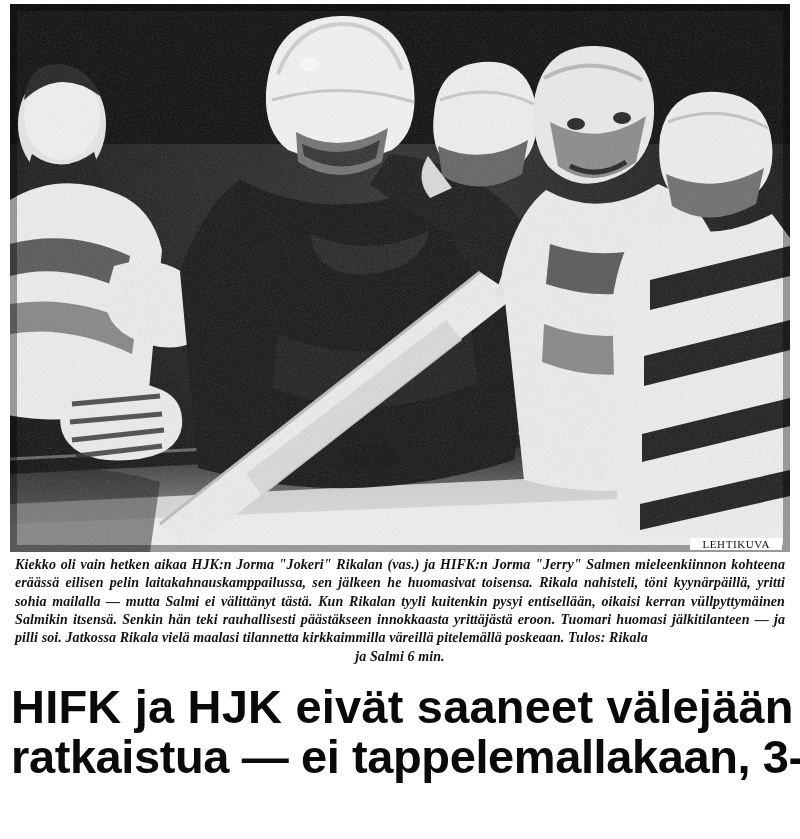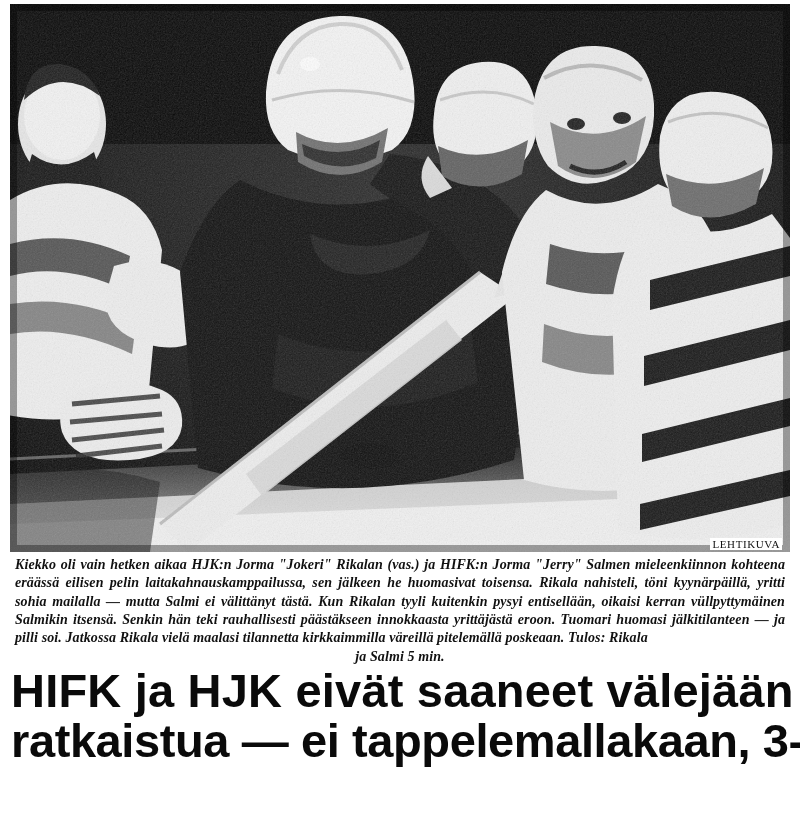--- a/index.html
+++ b/index.html
@@ -33,21 +33,21 @@
 
   .credit {
     position: absolute;
     right: 8px;
     bottom: 2px;
     font-family: "Liberation Serif", serif;
     font-size: 11px;
     letter-spacing: 0.6px;
     color: #111;
     background: #fff;
-    padding: 0 2px;
+    padding: 0 12px;
   }
 
   
   .caption {
     width: 770px;
     margin: 3px auto 0 auto;
     font-family: "Liberation Serif", serif;
     font-weight: bold;
     font-style: italic;
     font-size: 14px;
@@ -58,21 +58,21 @@
   }
   .caption .last-line {
     display: block;
     text-align: center;
     text-align-last: center;
   }
 
   
   .headline {
     width: 778px;
-    margin: 0 auto 0 auto;
+    margin: 16px auto 0 auto;
     font-family: "Liberation Sans", sans-serif;
     font-weight: bold;
     color: #0a0a0a;
     letter-spacing: -1px;
   }
   .headline .line {
     display: block;
     font-size: 47px;
     line-height: 1.07;
     white-space: nowrap;
@@ -215,21 +215,21 @@
       <rect x="0" y="0" width="780" height="548" fill="none" stroke="#000000" stroke-width="14" opacity="0.35"></rect>
     </svg>
 
     <div class="credit">LEHTIKUVA</div>
   </div>
 
   <div class="rule"></div>
 
   <div class="caption">
     <span>Kiekko oli vain hetken aikaa HJK:n Jorma "Jokeri" Rikalan (vas.) ja HIFK:n Jorma "Jerry" Salmen mieleenkiinnon kohteena eräässä eilisen pelin laitakahnauskamppailussa, sen jälkeen he huomasivat toisensa. Rikala nahisteli, töni kyynärpäillä, yritti sohia mailalla — mutta Salmi ei välittänyt tästä. Kun Rikalan tyyli kuitenkin pysyi entisellään, oikaisi kerran vüllpyttymäinen Salmikin itsensä. Senkin hän teki rauhallisesti päästäkseen innokkaasta yrittäjästä eroon. Tuomari huomasi jälkitilanteen — ja pilli soi. Jatkossa Rikala vielä maalasi tilannetta kirkkaimmilla väreillä pitelemällä poskeaan. Tulos: Rikala</span>
-    <span class="last-line">ja Salmi 5 min.</span>
+    <span class="last-line">ja Salmi 6 min.</span>
   </div>
 
   <div class="headline">
     <span class="line l1">HIFK ja HJK eivät saaneet välejään</span>
     <span class="line l2">ratkaistua — ei tappelemallakaan, 3-3</span>
   </div>
 
 </div>
 
 </body></html>

